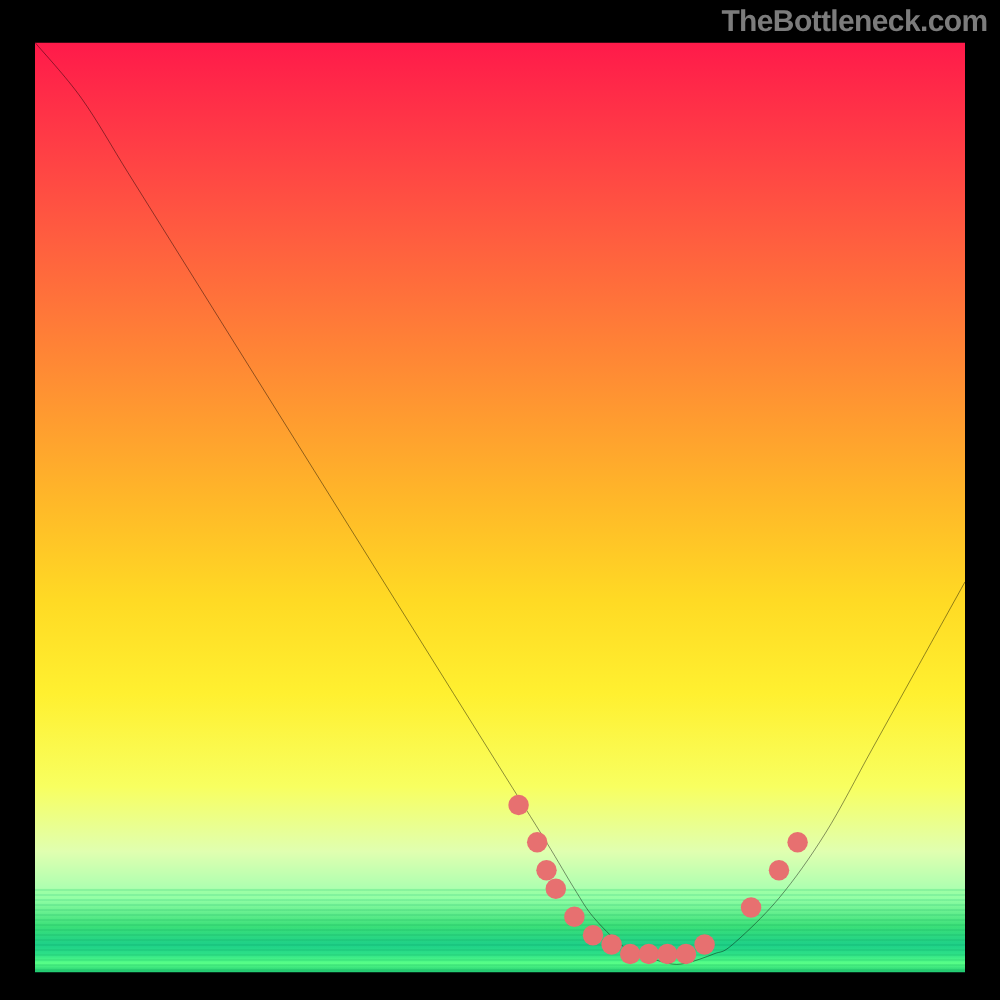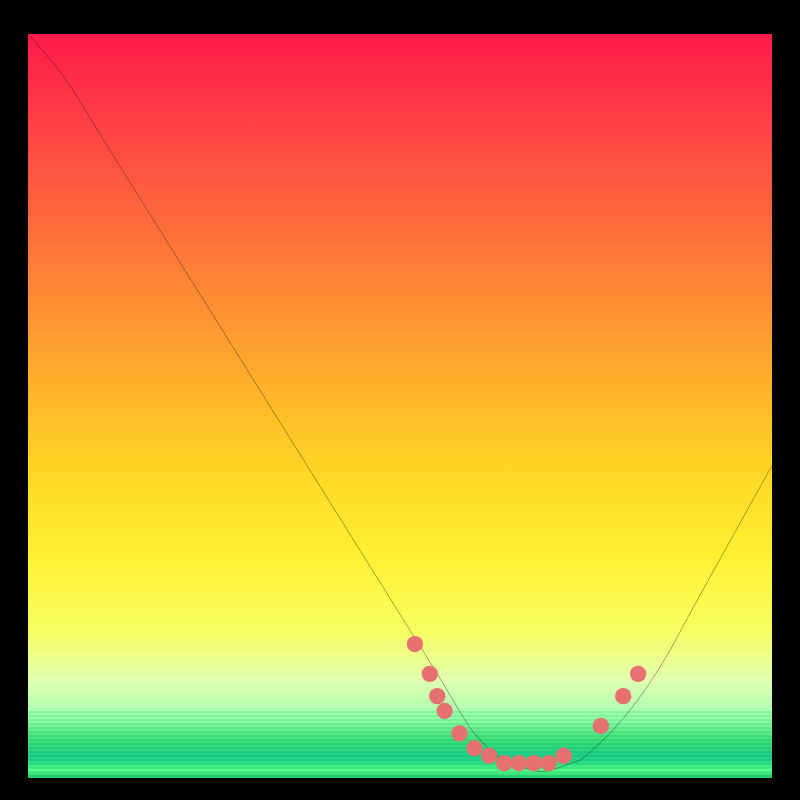--- a/index.html
+++ b/index.html
@@ -71,20 +71,21 @@
     position: absolute;
     inset: 0;
     width: 100%;
     height: 100%;
   }
 </style>
 </head>
 <body>
 
 <div class="frame">
+  <div class="attribution">TheBottleneck.com</div>
 
   <div class="plot">
     <div class="gradient"></div>
     <div class="green-bands"></div>
     <svg class="curve" viewBox="0 0 100 100" preserveAspectRatio="none">
       <path id="curve-path" fill="none" stroke="#000000" stroke-width="0.35" vector-effect="non-scaling-stroke" d="M 0,0 C 0.8333333333333334,1 3.333333333333333,3.6666666666666665 5,6 C 6.666666666666667,8.333333333333334 8.333333333333334,11.333333333333334 10,14 C 11.666666666666666,16.666666666666668 13.333333333333334,19.333333333333332 15,22 C 16.666666666666668,24.666666666666668 18.333333333333332,27.333333333333332 20,30 C 21.666666666666668,32.666666666666664 23.333333333333332,35.333333333333336 25,38 C 26.666666666666668,40.666666666666664 28.333333333333332,43.333333333333336 30,46 C 31.666666666666668,48.666666666666664 33.333333333333336,51.333333333333336 35,54 C 36.666666666666664,56.666666666666664 38.333333333333336,59.333333333333336 40,62 C 41.666666666666664,64.66666666666667 43.333333333333336,67.33333333333333 45,70 C 46.666666666666664,72.66666666666667 48.33333333333333,75.33333333333333 50,78 C 51.66666666666667,80.66666666666667 53.66666666666667,83.83333333333333 55.00000000000001,86 C 56.33333333333334,88.16666666666667 57.16666666666666,89.66666666666667 57.99999999999999,91 C 58.83333333333333,92.33333333333333 59.166666666666664,93 60,94 C 60.833333333333336,95 62.166666666666664,96.33333333333333 63,97 C 63.833333333333336,97.66666666666667 64.16666666666667,97.66666666666667 65,98 C 65.83333333333333,98.33333333333333 67.16666666666667,98.83333333333333 68,99 C 68.83333333333333,99.16666666666667 69.16666666666667,99.16666666666667 70,99 C 70.83333333333333,98.83333333333333 72.16666666666667,98.33333333333333 73,98 C 73.83333333333333,97.66666666666667 73.83333333333333,98 75,97 C 76.16666666666667,96 78.33333333333333,94 80,92 C 81.66666666666667,90 83.33333333333333,87.66666666666667 85,85 C 86.66666666666667,82.33333333333333 88.33333333333333,79 90,76 C 91.66666666666667,73 93.33333333333333,70 95,67 C 96.66666666666667,64 99.16666666666667,59.5 100,58"></path>
       <g id="markers">
           <circle cx="52" cy="82" r="1.1" fill="#e77070"></circle>
           <circle cx="54" cy="86" r="1.1" fill="#e77070"></circle>
           <circle cx="55.00000000000001" cy="89" r="1.1" fill="#e77070"></circle>

